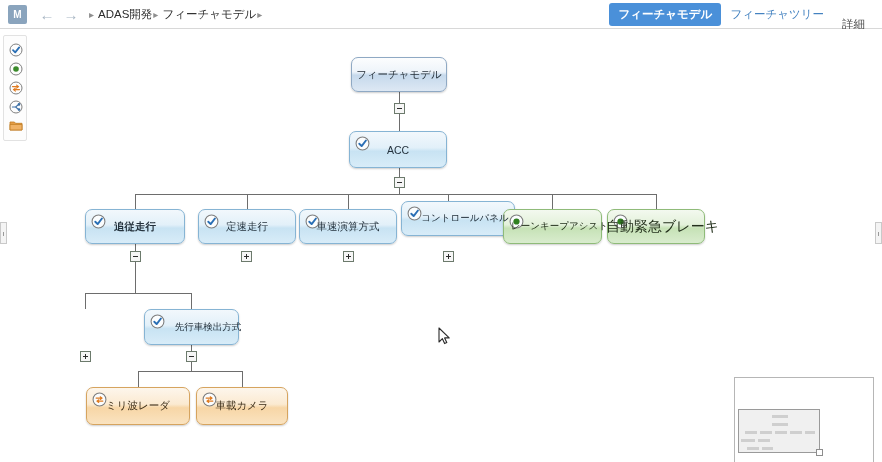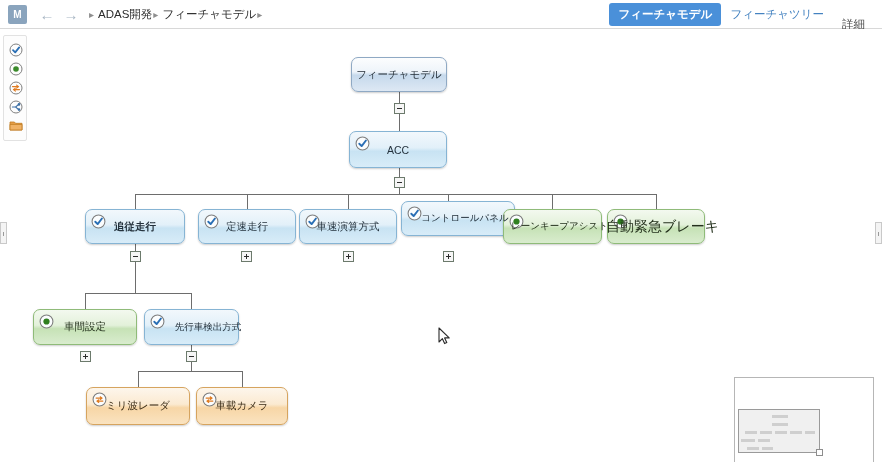--- a/index.html
+++ b/index.html
@@ -393,27 +393,20 @@
     </div>
 
     <div class="node green" style="left:607px; top:180px; width:98px; height:35px;">
       <svg class="nico" viewBox="0 0 14 14">
         <circle cx="7" cy="7" r="6" fill="#fbfdfe" stroke="#7d7d7d" stroke-width="1"></circle>
         <circle cx="7" cy="7" r="2.9" fill="#2f7f1f"></circle>
       </svg>
       <span class="label" style="padding-left:13px; font-size:14px;">自動緊急ブレーキ</span>
     </div>
 
-    <div class="node green" style="left:33px; top:280px; width:104px; height:36px;">
-      <svg class="nico" viewBox="0 0 14 14">
-        <circle cx="7" cy="7" r="6" fill="#fbfdfe" stroke="#7d7d7d" stroke-width="1"></circle>
-        <circle cx="7" cy="7" r="2.9" fill="#2f7f1f"></circle>
-      </svg>
-      <span class="label">車間設定</span>
-    </div>
 
     <div class="node blue" style="left:144px; top:280px; width:95px; height:36px;padding-left:19px;">
       <svg class="nico" viewBox="0 0 14 14">
         <circle cx="7" cy="7" r="6" fill="#fbfdfe" stroke="#7d7d7d" stroke-width="1"></circle>
         <path d="M4 7.2 L6.2 9.4 L10.2 4.2" fill="none" stroke="#2a6fb5" stroke-width="1.8" stroke-linecap="round" stroke-linejoin="round"></path>
       </svg>
       <span class="label" style="padding-left:14px; font-size:9.5px;">先行車検出方式</span>
     </div>
 
     <div class="node orange" style="left:86px; top:358px; width:104px; height:38px;">

